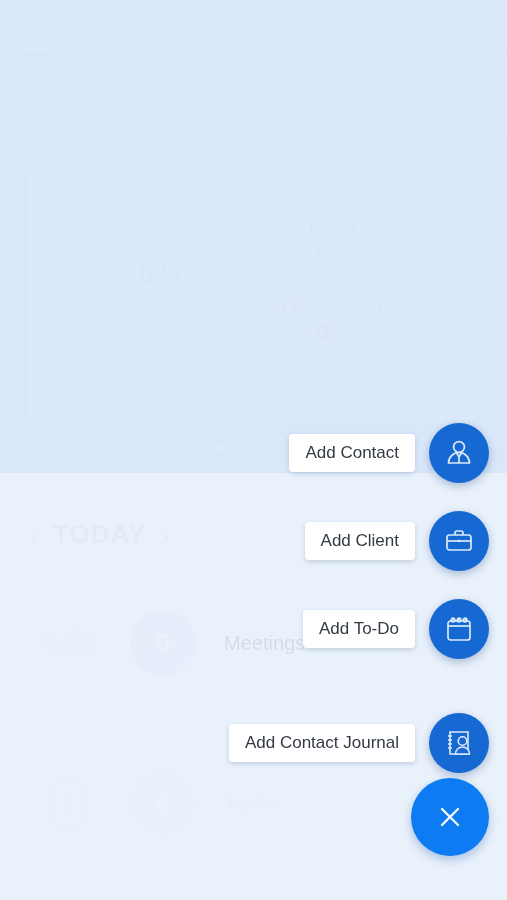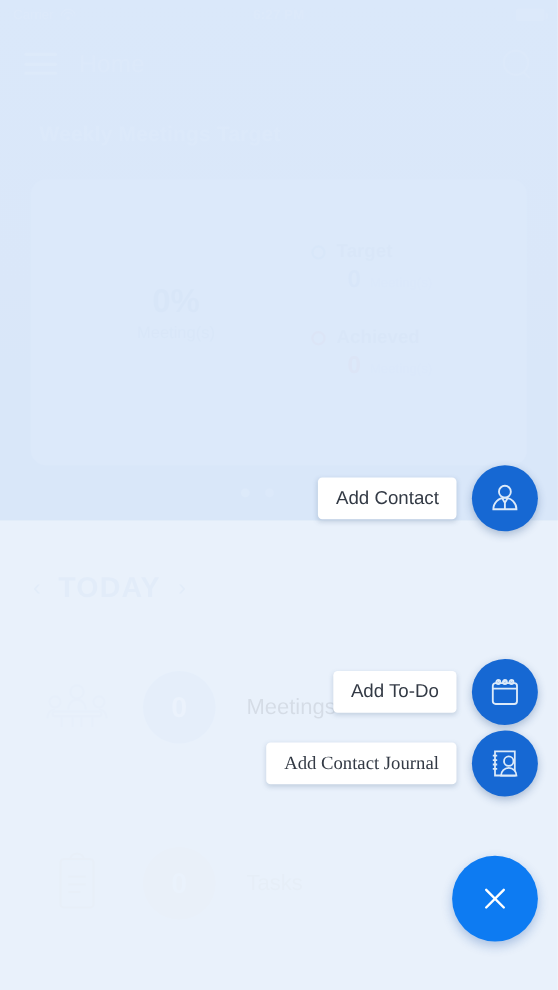--- a/index.html
+++ b/index.html
@@ -175,21 +175,21 @@
   }
   .fab.main {
     width: 78px; height: 78px; background: #0d7bf2;
     box-shadow: 0 4px 10px rgba(20,80,170,0.3);
   }
   .fab svg { display: block; }
 
   .dial-1 { top: 423px; }
   .dial-2 { top: 511px; }
   .dial-3 { top: 599px; }
-  .dial-4 { top: 664px; font-family: Liberation Serif, serif; }
+  .dial-4 { top: 713px; }
   .dial-main { top: 778px; right: 18px; }
 </style>
 </head>
 <body>
 
 <div id="app">
 
   <div class="bg-layer">
 
     <div class="header-zone"></div>
@@ -300,20 +300,31 @@
     <div class="dial-label">Add Contact</div>
     <div class="fab">
       <svg width="32" height="32" viewBox="0 0 32 32" fill="none" stroke="#dceaf9" stroke-width="1.7">
         <circle cx="16" cy="10" r="5.4"></circle>
         <path d="M5.5 26c0-5.8 4.7-10.5 10.5-10.5S26.5 20.2 26.5 26z"></path>
         <path d="M13.4 15.8L16 20l2.6-4.2M16 20v6"></path>
       </svg>
     </div>
   </div>
 
+  <div class="dial-item dial-2">
+    <div class="dial-label">Add Client</div>
+    <div class="fab">
+      <svg width="32" height="32" viewBox="0 0 32 32" fill="none" stroke="#dceaf9" stroke-width="1.7">
+        <rect x="4" y="10" width="24" height="15" rx="2.5"></rect>
+        <path d="M12 10V8a2 2 0 012-2h4a2 2 0 012 2v2"></path>
+        <path d="M4 16h24"></path>
+        <circle cx="16" cy="16" r="1.3" fill="#dceaf9" stroke="none"></circle>
+      </svg>
+    </div>
+  </div>
 
   <div class="dial-item dial-3">
     <div class="dial-label">Add To-Do</div>
     <div class="fab">
       <svg width="32" height="32" viewBox="0 0 32 32" fill="none" stroke="#dceaf9" stroke-width="1.7">
         <rect x="5" y="8" width="22" height="19" rx="2.5"></rect>
         <path d="M5 13h22"></path>
         <circle cx="10" cy="7" r="1.8"></circle>
         <circle cx="16" cy="7" r="1.8"></circle>
         <circle cx="22" cy="7" r="1.8"></circle>

